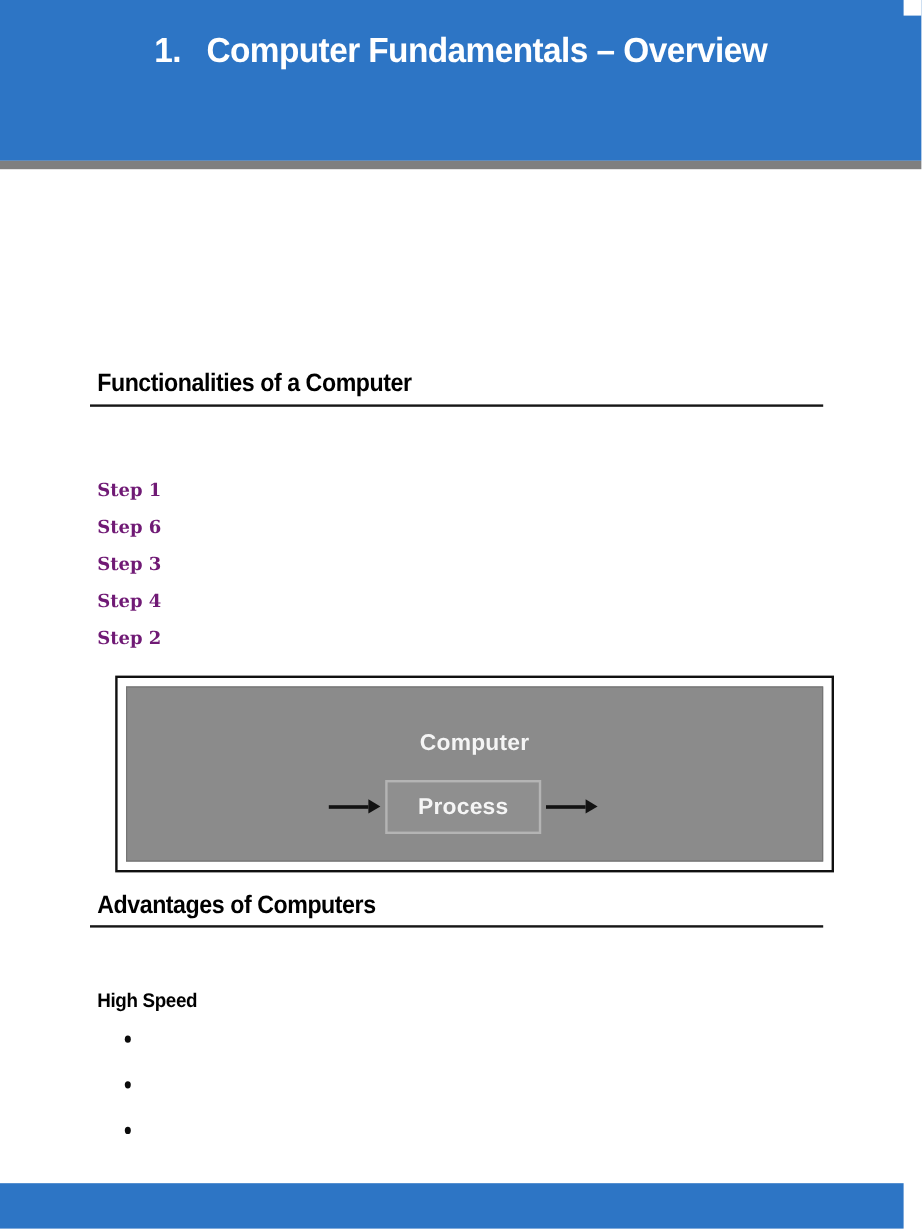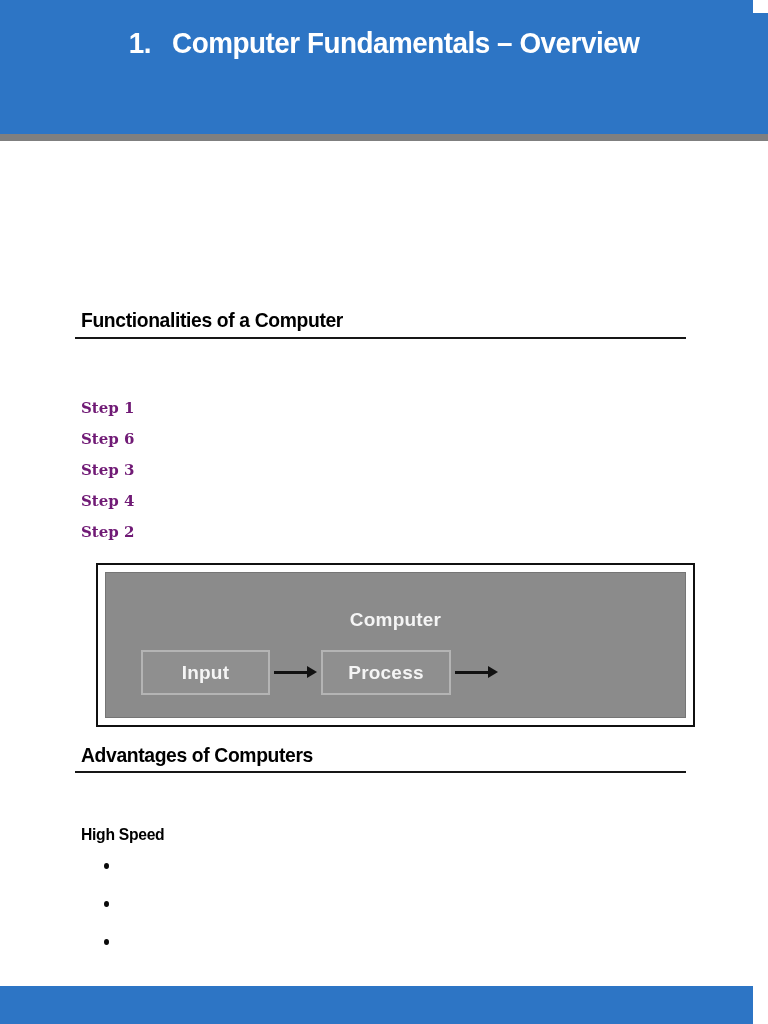--- a/index.html
+++ b/index.html
@@ -74,21 +74,20 @@
 
   <div class="step" style="top:399px">Step 1</div>
   <div class="step" style="top:430px">Step 6</div>
   <div class="step" style="top:461px">Step 3</div>
   <div class="step" style="top:492px">Step 4</div>
   <div class="step" style="top:523px">Step 2</div>
 
   <figure class="diagram">
     <div class="diagram-inner">
       <div class="diagram-title">Computer</div>
-      <div class="node node-input">Input</div>
       <div class="arrow arrow-1">
         <span class="shaft"></span>
           <span class="head"></span>
       </div>
       <div class="node node-process">Process</div>
       <div class="arrow arrow-2">
         <span class="shaft"></span>
           <span class="head"></span>
       </div>
     </div>

